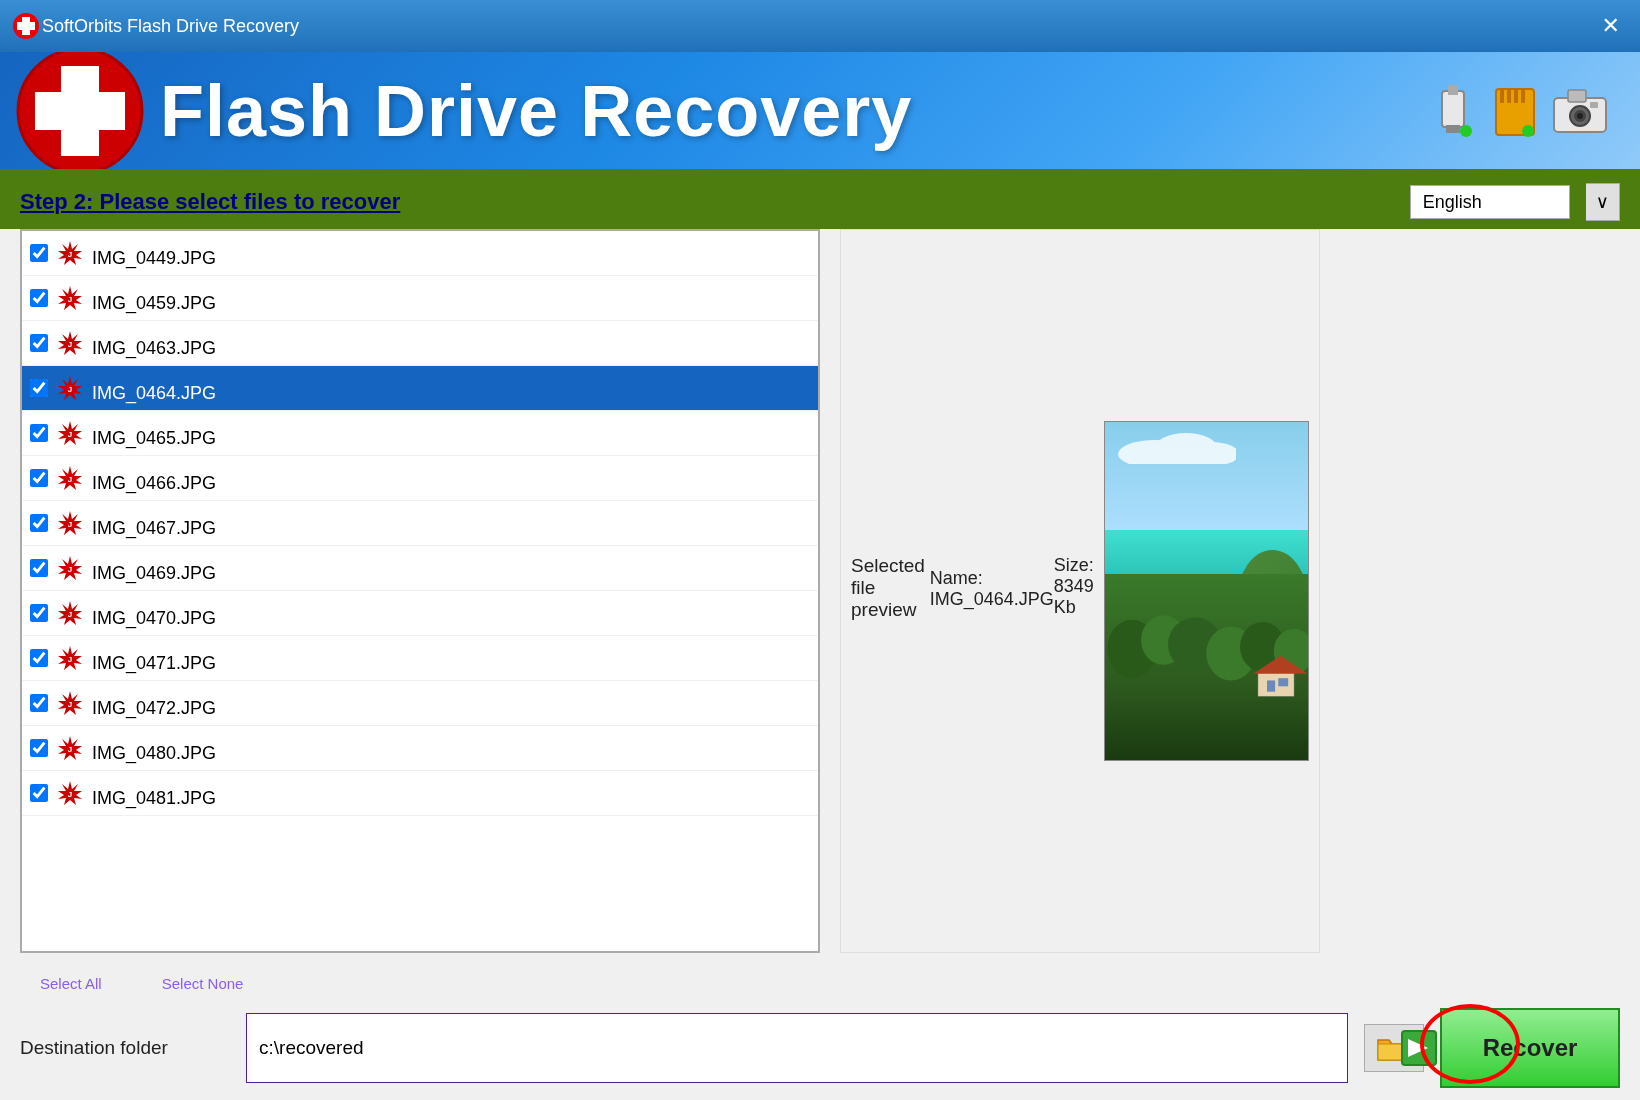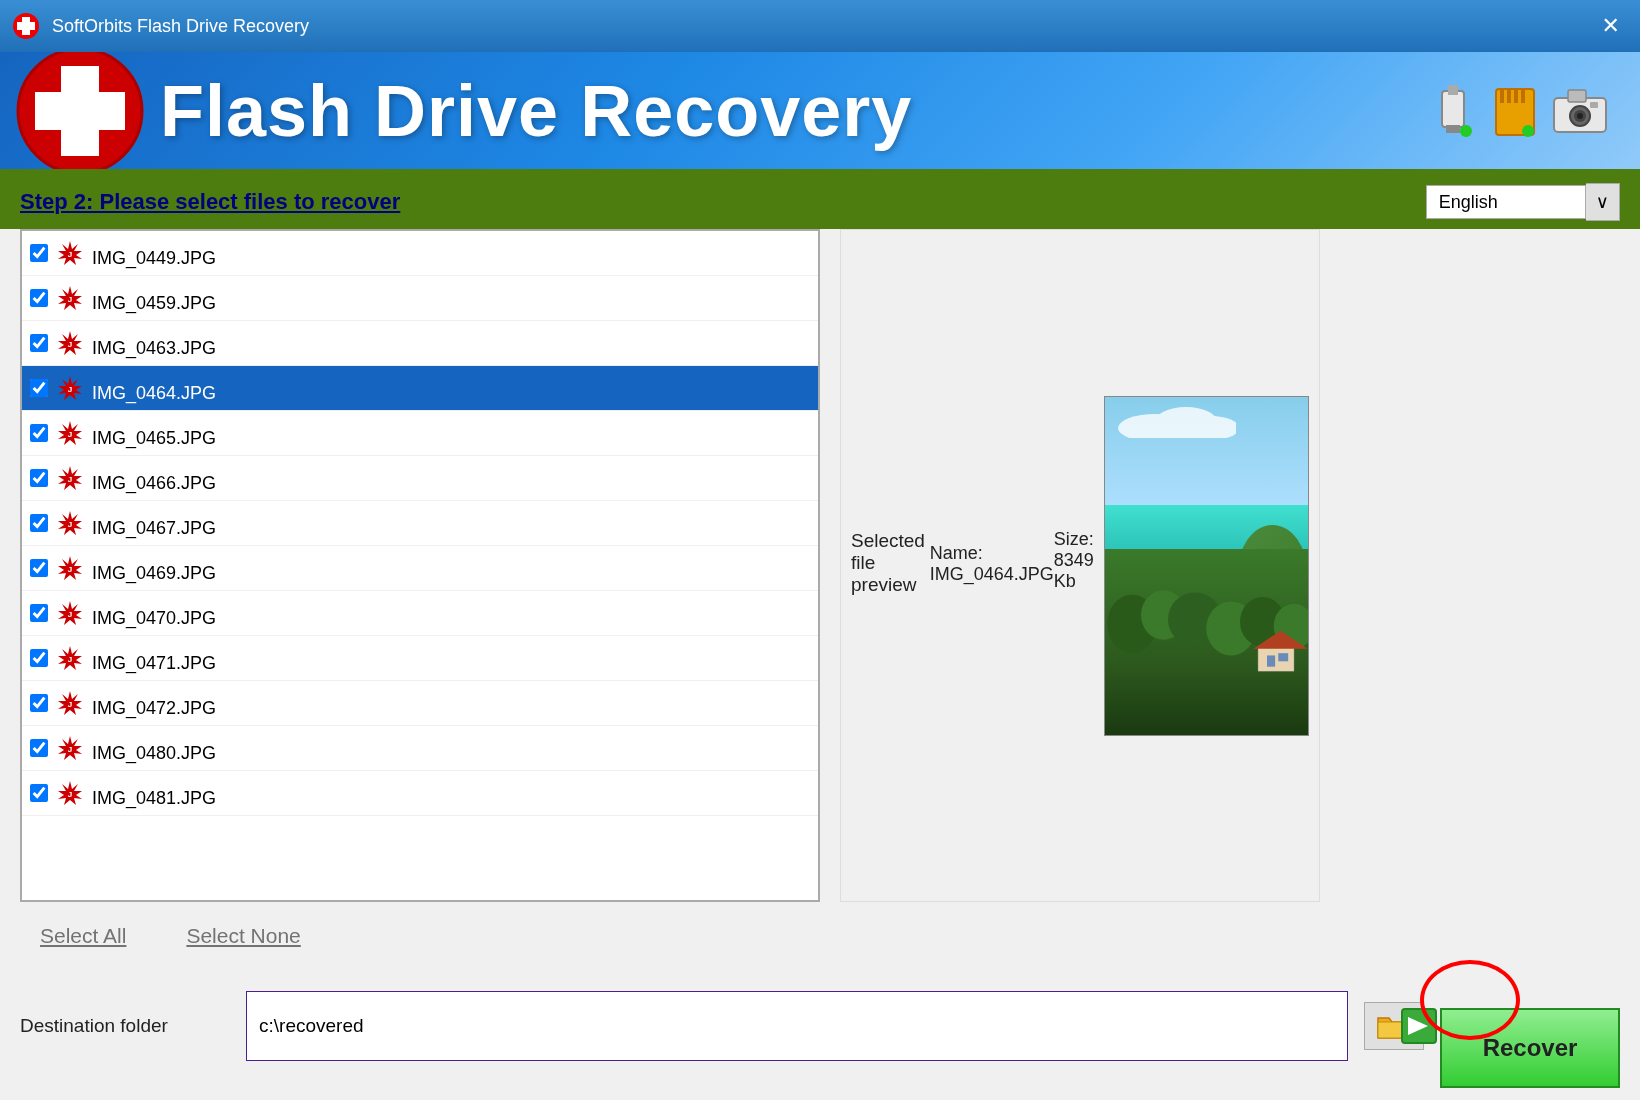--- a/index.html
+++ b/index.html
@@ -19,21 +19,21 @@
       display: flex;
       align-items: center;
       justify-content: space-between;
       padding: 0 12px;
       height: 52px;
       flex-shrink: 0;
     }
     .title-bar-left {
       display: flex;
       align-items: center;
-      gap: 12px;
+      gap: 2px;
     }
     .title-bar-icon {
       width: 28px;
       height: 28px;
     }
     .title-bar-text {
       color: white;
       font-size: 18px;
       font-weight: 500;
     }
@@ -93,21 +93,21 @@
     }
     .step-label {
       font-size: 22px;
       font-weight: bold;
       color: #000080;
       text-decoration: underline;
     }
     .language-select-wrapper {
       display: flex;
       align-items: center;
-      gap: 0;
+      gap: 16px;
     }
     .language-select {
       font-size: 18px;
       padding: 6px 12px;
       border: 1px solid #aaa;
       background: white;
       cursor: pointer;
       min-width: 160px;
       appearance: none;
       -webkit-appearance: none;
@@ -212,23 +212,22 @@
       background: #f0f0f0;
       flex-shrink: 0;
     }
     .select-buttons {
       display: flex;
       gap: 60px;
       margin-bottom: 16px;
       padding-left: 20px;
     }
     .select-btn {
-      font-size: 21px;
-      color: #737373;
-      text-decoration: underline;
+      font-size: 15px;
+      color: #8b5cf6;
       background: none;
       border: none;
       cursor: pointer;
       padding: 0;
     }
     .destination-row {
       display: flex;
       align-items: center;
       gap: 16px;
     }
@@ -260,21 +259,20 @@
       background: linear-gradient(to bottom, #90ee90, #32cd32);
       border: 2px solid #228b22;
       font-size: 24px;
       font-weight: bold;
       color: #222;
       padding: 10px 40px;
       cursor: pointer;
       min-width: 180px;
       height: 80px;
       position: relative;
-      margin-top: 44px;
     }
     .recover-btn-wrapper {
       position: relative;
       display: inline-block;
     }
     .recover-btn-circle {
       position: absolute;
       width: 100px;
       height: 80px;
       border: 4px solid red;

